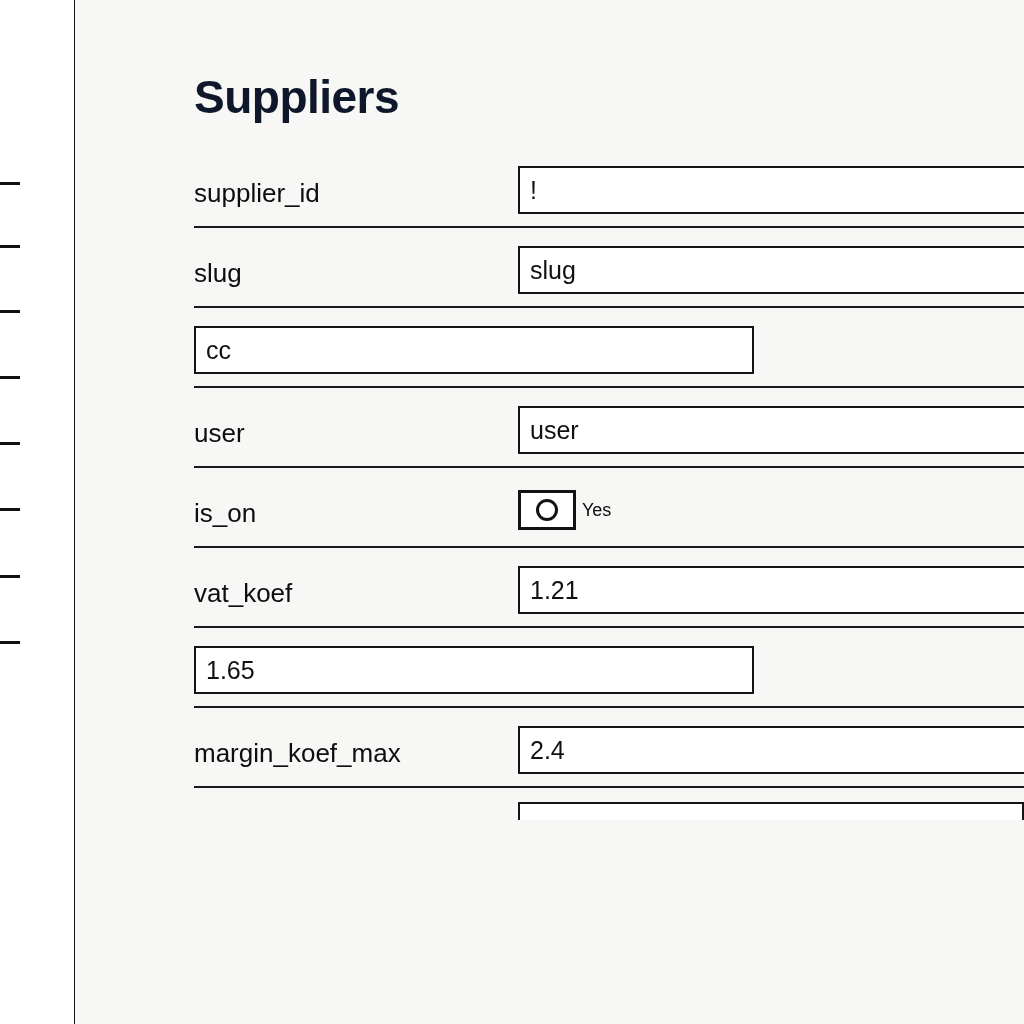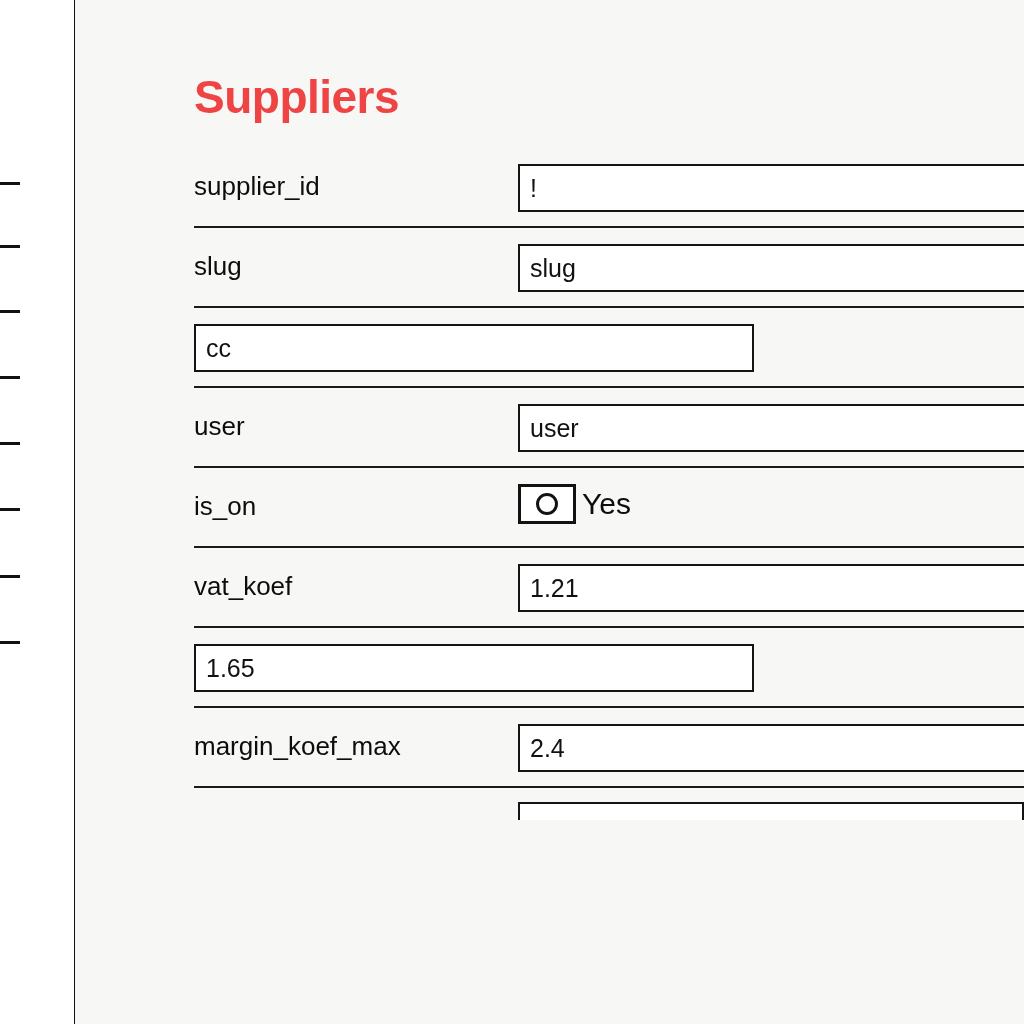--- a/index.html
+++ b/index.html
@@ -56,30 +56,30 @@
   }
 
   .content {
     padding: 74px 0 0 119px;
   }
 
   .page-title {
     font-size: 46px;
     font-weight: 700;
     letter-spacing: -0.5px;
-    color: #ef4444;
+    color: #0f172a;
     margin: 0 0 28px 0;
     line-height: 1;
   }
 
   
   .form-row {
     position: relative;
     display: flex;
-    align-items: flex-start;
+    align-items: center;
     min-height: 80px;
     border-bottom: 2px solid #1a1a1a;
     padding-top: 16px;
     padding-bottom: 10px;
     padding-right: 0;
   }
   .form-row:last-child { border-bottom: none; }
 
   .field-label {
     width: 324px;
@@ -144,21 +144,21 @@
     border-radius: 0;
   }
   .toggle-dot {
     width: 22px;
     height: 22px;
     border: 3px solid #121212;
     border-radius: 50%;
     background: #ffffff;
   }
   .toggle-label {
-    font-size: 30px;
+    font-size: 18px;
     color: #0d0d0d;
   }
 
   
   .clipped-row {
     position: relative;
     display: flex;
     align-items: flex-start;
     padding-top: 14px;
     height: 32px;

